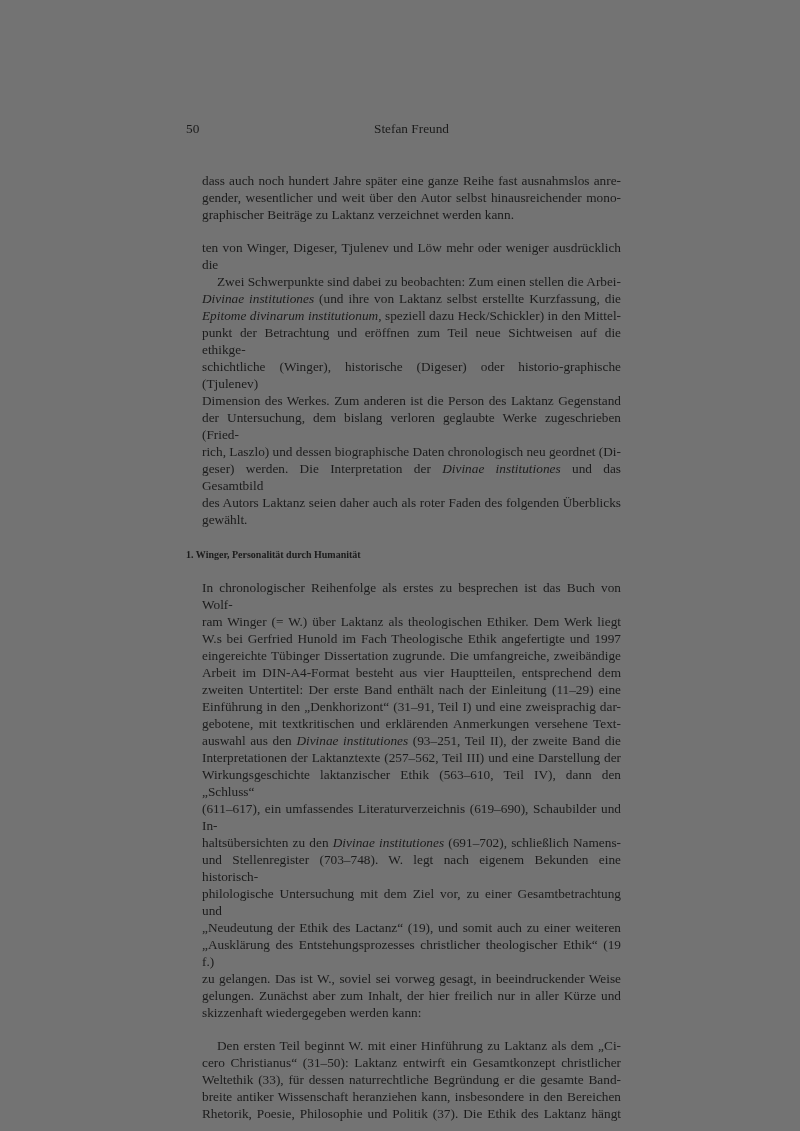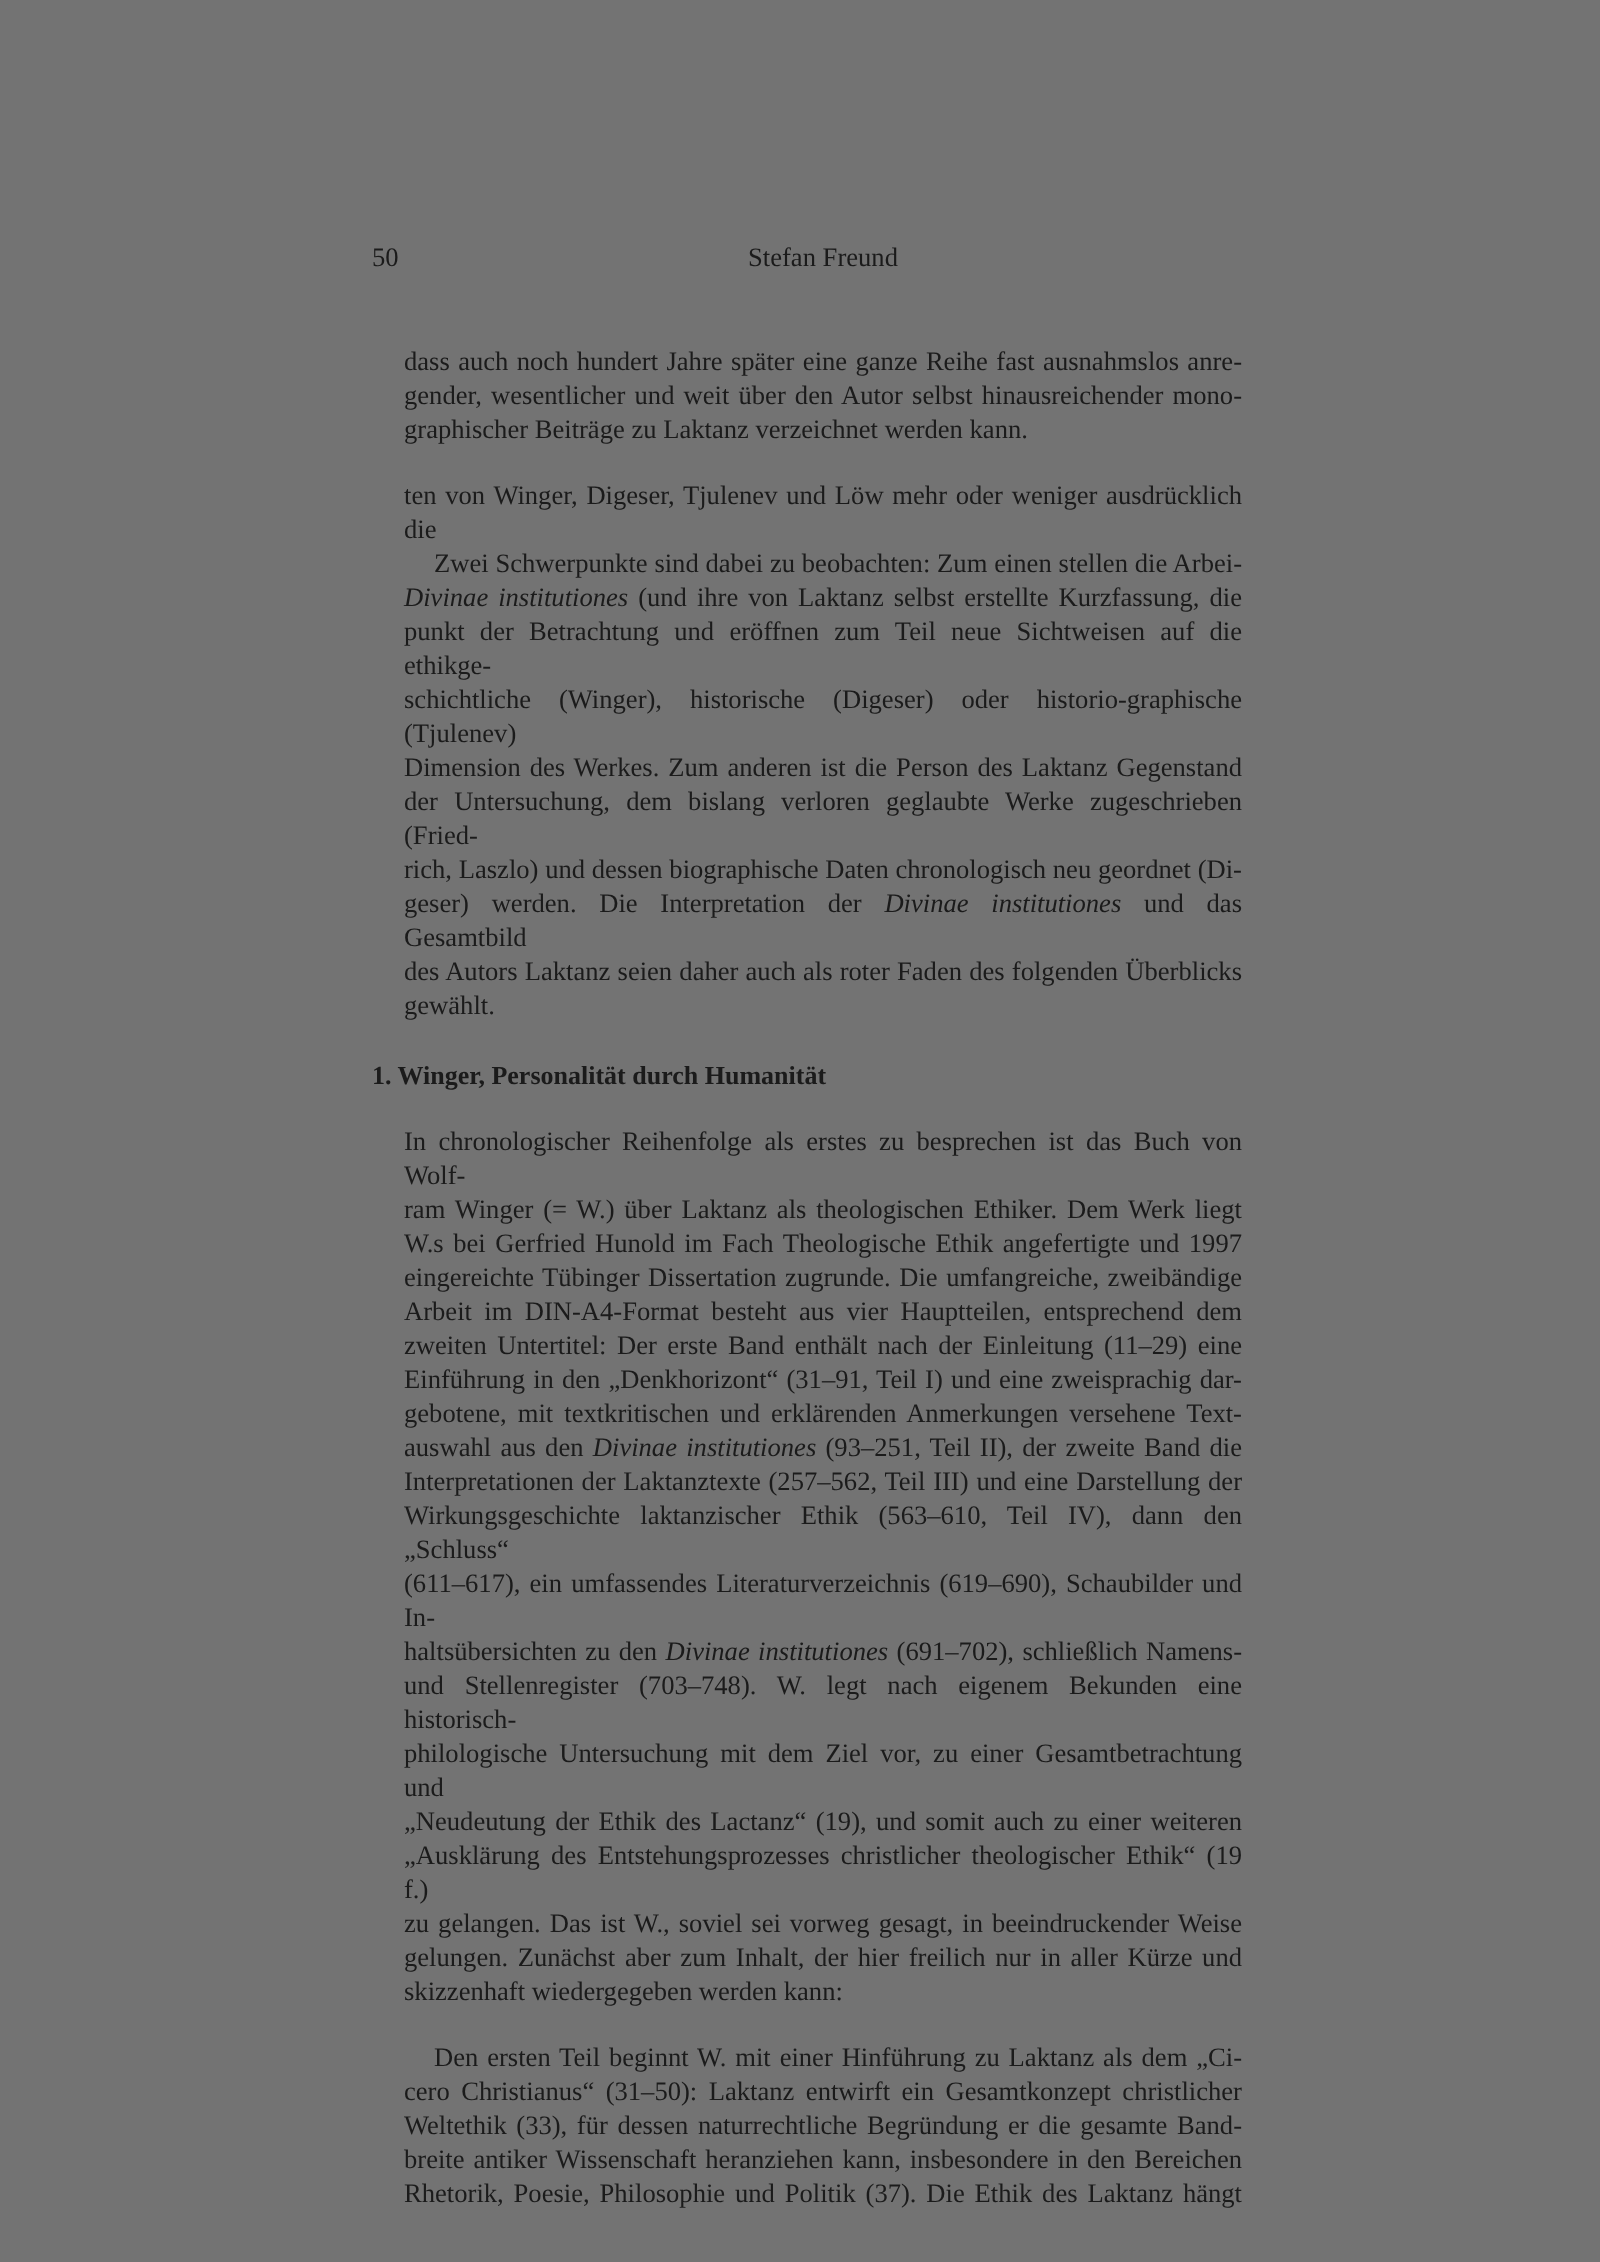--- a/index.html
+++ b/index.html
@@ -52,21 +52,21 @@
     text-align-last: justify;
   }
   .line.flush {
     text-align-last: left;
   }
   .line.indent {
     text-indent: 15px;
   }
   .heading {
     font-weight: bold;
-    font-size: 13px;
+    font-size: 10px;
     line-height: 17px;
     margin-top: 18px;
     margin-bottom: 6px;
   }
   .it {
     font-style: italic;
   }
 </style>
 </head>
 <body>
@@ -81,20 +81,21 @@
   <div class="article-body">
       <div class="para">
         <div class="line"><span>dass auch noch hundert Jahre später eine ganze Reihe fast ausnahmslos anre-</span></div>
         <div class="line"><span>gender, wesentlicher und weit über den Autor selbst hinausreichender mono-</span></div>
         <div class="line flush"><span>graphischer Beiträge zu Laktanz verzeichnet werden kann.</span></div>
       </div>
       <div class="para">
         <div class="line"><span>ten von Winger, Digeser, Tjulenev und Löw mehr oder weniger ausdrücklich die</span></div>
         <div class="line indent"><span>Zwei Schwerpunkte sind dabei zu beobachten: Zum einen stellen die Arbei-</span></div>
         <div class="line"><span class="it">Divinae institutiones</span><span> (und ihre von Laktanz selbst erstellte Kurzfassung, die</span></div>
+        <div class="line"><span class="it">Epitome divinarum institutionum</span><span>, speziell dazu Heck/Schickler) in den Mittel-</span></div>
         <div class="line"><span>punkt der Betrachtung und eröffnen zum Teil neue Sichtweisen auf die ethikge-</span></div>
         <div class="line"><span>schichtliche (Winger), historische (Digeser) oder historio-graphische (Tjulenev)</span></div>
         <div class="line"><span>Dimension des Werkes. Zum anderen ist die Person des Laktanz Gegenstand</span></div>
         <div class="line"><span>der Untersuchung, dem bislang verloren geglaubte Werke zugeschrieben (Fried-</span></div>
         <div class="line"><span>rich, Laszlo) und dessen biographische Daten chronologisch neu geordnet (Di-</span></div>
         <div class="line"><span>geser) werden. Die Interpretation der </span><span class="it">Divinae institutiones</span><span> und das Gesamtbild</span></div>
         <div class="line"><span>des Autors Laktanz seien daher auch als roter Faden des folgenden Überblicks</span></div>
         <div class="line flush"><span>gewählt.</span></div>
       </div>
       <div class="heading">1. Winger, Personalität durch Humanität</div>

